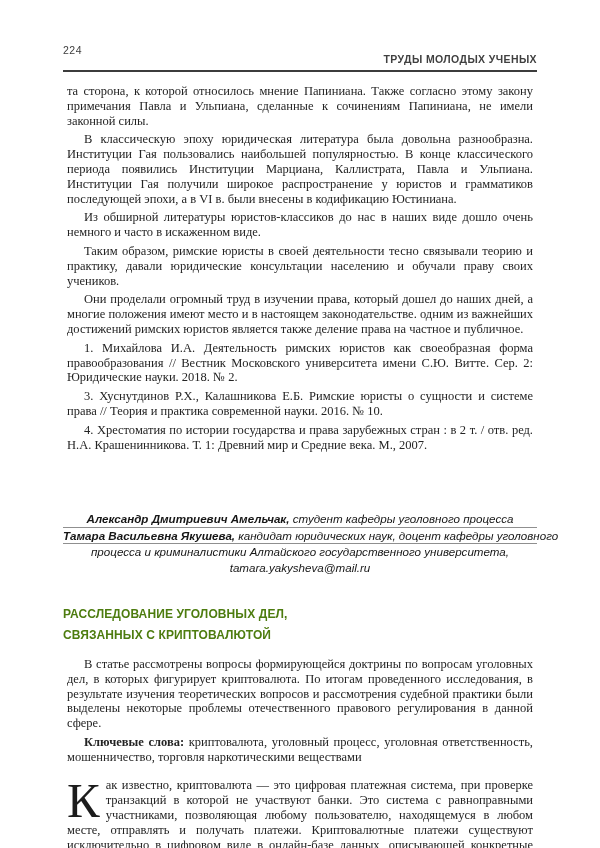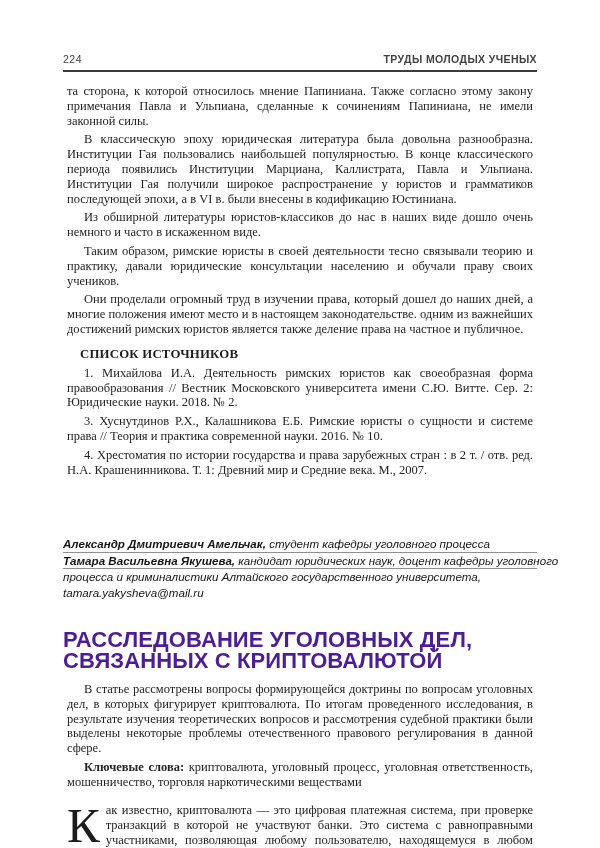--- a/index.html
+++ b/index.html
@@ -8,21 +8,21 @@
     width:600px;height:848px;
     box-sizing:border-box;
     padding:44px 63px 0 63px;
     background:#ffffff;
     overflow:hidden;
     font-family:"Liberation Serif", serif;
     color:#242424;
   }
   
   .runhead{
-    display:flex;justify-content:space-between;align-items:flex-end;
+    display:flex;justify-content:space-between;
     font-family:"Liberation Sans", sans-serif;
     font-size:10.5px;color:#3d3d3d;
   }
   .runhead .pagenum{letter-spacing:.5px;}
   .runhead .rtitle{font-weight:700;letter-spacing:.4px;color:#404040;margin-top:9px;}
   .headrule{border:0;border-top:2px solid #3c3c3c;margin:5px 0 0 0;}
 
   
   .para{
     font-size:12.5px;line-height:14.8px;
@@ -34,32 +34,32 @@
   .src-heading{
     font-size:12.8px;font-weight:700;letter-spacing:.2px;
     margin:10px 0 3px 17px;color:#1e1e1e;
   }
 
   
   .authors{
     margin-top:59px;
     font-family:"Liberation Sans", sans-serif;
     font-style:italic;
-    font-size:11.6px;line-height:15.4px;color:#161616;
+    font-size:11.6px;line-height:15.4px;color:#161616;text-align:center;
   }
   .auth-line{white-space:nowrap;}
   .auth-line.ruled{border-bottom:1px solid #8f8f8f;}
   .auth-name{font-weight:700;}
 
   
   .art-title{
     margin-top:29px;
     font-family:"Liberation Sans", sans-serif;
-    font-weight:700;font-size:22px;line-height:21px;
-    color:#4c1d95;letter-spacing:.1px;
+    font-weight:700;font-size:12px;line-height:21px;
+    color:#4d7c0f;letter-spacing:.1px;
   }
   .abstract{margin-top:11px;}
   .kw-label{font-weight:700;}
   .opening{margin-top:13px;font-size:12.5px;line-height:15px;text-align:justify;}
   .dropcap{
     float:left;
     font-family:"Liberation Serif", serif;
     font-size:49px;line-height:41px;
     padding:2px 6px 0 0;
     color:#1c1c1c;
@@ -76,21 +76,20 @@
   </div>
   <hr class="headrule">
 
   <div>
     <p class="para first-para">та сторона, к которой относилось мнение Папиниана. Также согласно этому закону примечания Павла и Ульпиана, сделанные к сочинениям Папиниана, не имели законной силы.</p>
     <p class="para indent">В классическую эпоху юридическая литература была довольна разнообразна. Институции Гая пользовались наибольшей популярностью. В конце классического периода появились Институции Марциана, Каллистрата, Павла и Ульпиана. Институции Гая получили широкое распространение у юристов и грамматиков последующей эпохи, а в VI в. были внесены в кодификацию Юстиниана.</p>
     <p class="para indent">Из обширной литературы юристов-классиков до нас в наших виде дошло очень немного и часто в искаженном виде.</p>
     <p class="para indent">Таким образом, римские юристы в своей деятельности тесно связывали теорию и практику, давали юридические консультации населению и обучали праву своих учеников.</p>
     <p class="para indent">Они проделали огромный труд в изучении права, который дошел до наших дней, а многие положения имеют место и в настоящем законодательстве. одним из важнейших достижений римских юристов является также деление права на частное и публичное.</p>
 
-    <div class="src-heading">СПИСОК ИСТОЧНИКОВ</div>
 
     <p class="para indent">1. Михайлова И.А. Деятельность римских юристов как своеобразная форма правообразования // Вестник Московского университета имени С.Ю. Витте. Сер. 2: Юридические науки. 2018. № 2.</p>
     <p class="para indent">3. Хуснутдинов Р.Х., Калашникова Е.Б. Римские юристы о сущности и системе права // Теория и практика современной науки. 2016. № 10.</p>
     <p class="para indent">4. Хрестоматия по истории государства и права зарубежных стран : в 2 т. / отв. ред. Н.А. Крашенинникова. Т. 1: Древний мир и Средние века. М., 2007.</p>
   </div>
 
   <div class="authors">
     <div class="auth-line ruled">
       <span class="auth-name">Александр Дмитриевич Амельчак,</span><span> студент кафедры уголовного процесса</span>
     </div>

